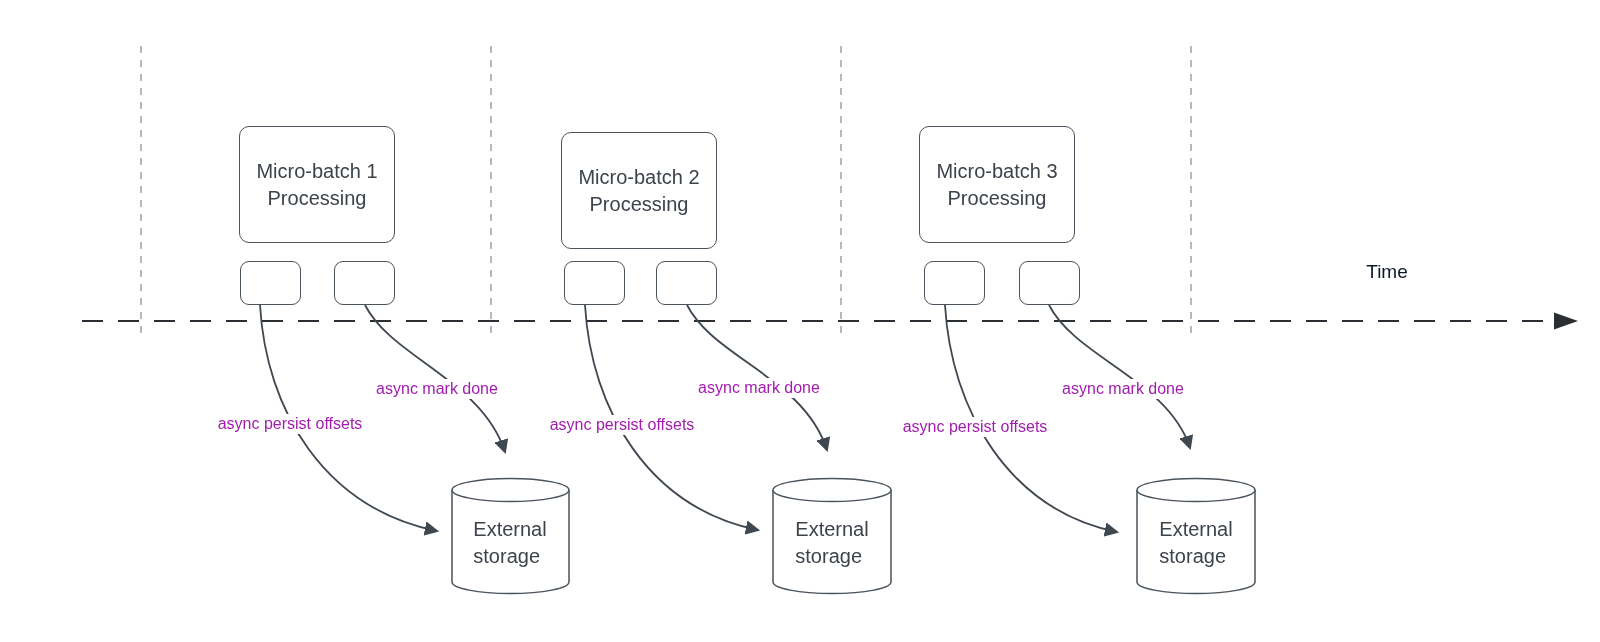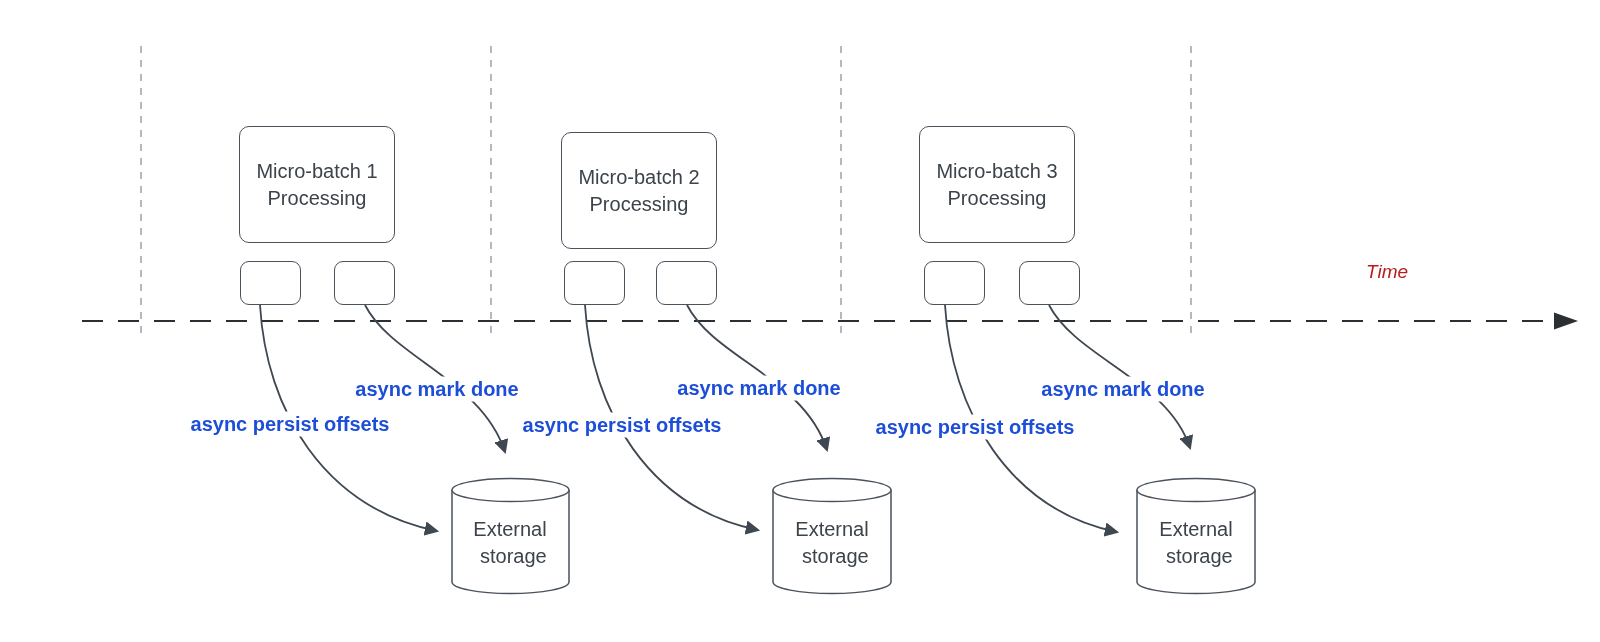--- a/index.html
+++ b/index.html
@@ -58,56 +58,55 @@
   .chip.c2b { left: 656px; }
   .chip.c3a { left: 924px; }
   .chip.c3b { left: 1019px; }
   .node.n1 { left: 239px; top: 126px; }
   .node.n2 { left: 561px; top: 132px; }
   .node.n3 { left: 919px; top: 126px; }
   
   .arrow-label {
     position: absolute;
     transform: translate(-50%, -50%);
-    font-size: 20px;
-    font-weight: bold;
-    color: #1d4ed8;
+    font-size: 16px;
+    font-weight: normal;
+    color: #a21caf;
     white-space: nowrap;
     background: #ffffff;
     padding: 1px 3px;
   }
   .al-p1 { left: 290px;  top: 424px; }
   .al-d1 { left: 437px;  top: 389px; }
   .al-p2 { left: 622px;  top: 425px; }
   .al-d2 { left: 759px;  top: 388px; }
   .al-p3 { left: 975px;  top: 427px; }
   .al-d3 { left: 1123px; top: 389px; }
   
   .storage-label {
     position: absolute;
     transform: translate(-50%, -50%);
     font-size: 20px;
     line-height: 27px;
     color: #3d434b;
-    text-align: right;
+    text-align: left;
     white-space: pre-line;
   }
   .sl-1 { left: 510px;  top: 543px; }
   .sl-2 { left: 832px;  top: 543px; }
   .sl-3 { left: 1196px; top: 543px; }
   
   .time-label {
     position: absolute;
     left: 1387px;
     top: 272px;
     transform: translate(-50%, -50%);
     font-size: 19px;
-    color: #b91c1c;
+    color: #0f172a;
     white-space: nowrap;
-    font-style: italic;
   }
   svg .gridline {
     stroke: #b3b9bf;
     stroke-width: 2;
     stroke-dasharray: 7 7;
     fill: none;
   }
   svg .axis {
     stroke: #2b2e33;
     stroke-width: 2;

